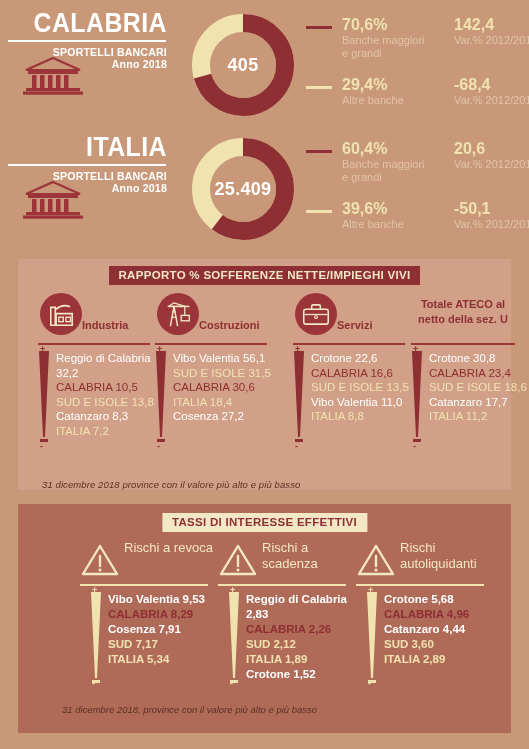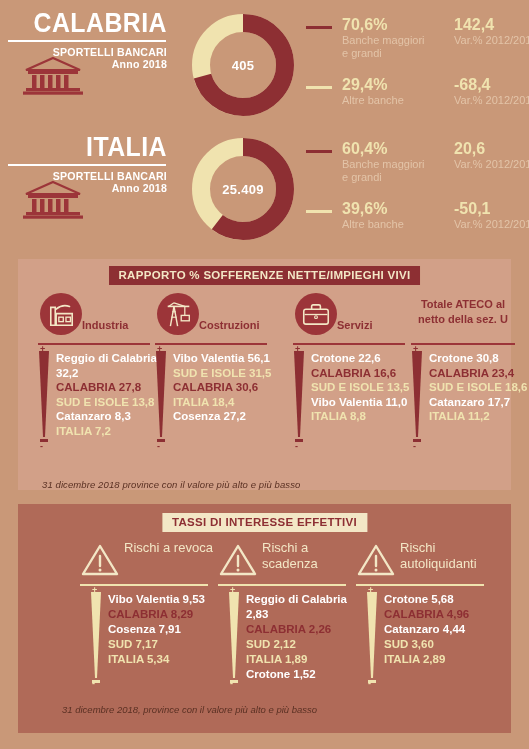--- a/index.html
+++ b/index.html
@@ -26,21 +26,21 @@
   .cb-rule{ height:2px; background:#ffffff; margin:2px 12px 4px 8px; }
   .cb-sub1{ font-size:11.5px; color:#ffffff; padding-right:12px; letter-spacing:.2px;
             transform:scaleX(.92); transform-origin:right center; font-weight:600;}
   .cb-sub2{ font-size:11.5px; color:#ffffff; padding-right:12px; letter-spacing:.2px;
             transform:scaleX(.92); transform-origin:right center; font-weight:600;}
   .bank-icon{ position:absolute; left:22px; top:52px; width:62px; height:40px; }
 
   .donut-wrap{ position:absolute; left:188px; top:6px; width:110px; height:110px; }
   .donut-center{
     position:absolute; inset:0; display:flex; align-items:center; justify-content:center;
-    font-size:13px; color:#ffffff; font-weight:bold; letter-spacing:.3px;text-align:center;
+    font-size:18px; color:#ffffff; font-weight:bold; letter-spacing:.3px;text-align:center;
   }
 
   .legend{ position:absolute; left:306px; top:0; width:223px; height:120px; }
   .legend-row{ position:absolute; left:0; width:223px; }
   .lr-top{ top:12px; } .lr-bot{ top:72px; }
   .leg-dash{ position:absolute; left:0; top:10px; width:26px; height:3px; }
   .leg-dash.maj{ background:#8d2f33; }
   .leg-dash.alt{ background:#f0e3af; }
   .leg-pct{ position:absolute; left:36px; top:0; font-size:16px; font-weight:bold; }
   .leg-pct.maj{ color:#f0e3af; } .leg-pct.alt{ color:#f0e3af; }
@@ -74,21 +74,21 @@
   .col-rule{ position:absolute; left:0; top:52px; height:1.5px; background:#9c3539; }
   .mc0 .col-rule{ width:112px; } .mc1 .col-rule{ width:112px; }
   .mc2 .col-rule{ width:112px; } .mc3 .col-rule{ width:104px; }
 
   .bar-tap{ position:absolute; left:0; top:60px; width:12px; height:92px; }
   .plus-sign,.minus-sign{ position:absolute; left:2px; font-size:9px; color:#8d2f33; font-weight:bold; line-height:7px;}
   .plus-sign{ top:55px; } .minus-sign{ top:152px; }
 
   .mid-list{ position:absolute; left:18px; top:60px; width:110px; }
   .mc1 .mid-list{ width:122px; }
-  .mid-item{ font-size:11.5px; line-height:14.5px; white-space:nowrap; font-weight:700; }
+  .mid-item{ font-size:11.5px; line-height:14.5px; white-space:nowrap; font-weight:400; }
   .mid-item.multiline{ white-space:normal; line-height:14.5px; }
   .c-white{ color:#ffffff; } .c-dark{ color:#8d2f33; } .c-cream{ color:#f0e3af; }
 
   .mid-note{
     position:absolute; left:24px; top:220px; font-size:9.5px; font-style:italic;
     color:#5a3023; letter-spacing:.1px;
   }
 
   
   .panel-bot{
@@ -235,21 +235,21 @@
     <div class="cat-name ">Industria</div>
     <div class="col-rule"></div>
     <div class="plus-sign">+</div>
     <div class="bar-tap"><svg viewBox="0 0 12 92" width="12" height="92" preserveAspectRatio="none">
     <polygon points="1,0 11,0 7,86 5,86" fill="#8d2f33"></polygon>
     <rect x="2" y="88" width="8" height="3" fill="#8d2f33"></rect>
   </svg></div>
     <div class="minus-sign">-</div>
     <div class="mid-list">
       <div class="mid-item c-white multiline">Reggio di Calabria 32,2</div>
-          <div class="mid-item c-dark">CALABRIA 27,8</div>
+          <div class="mid-item c-dark">CALABRIA 10,5</div>
           <div class="mid-item c-cream">SUD E ISOLE 13,8</div>
           <div class="mid-item c-white">Catanzaro 8,3</div>
           <div class="mid-item c-cream">ITALIA 7,2</div>
     </div>
       </div>
       <div class="mid-col mc1">
     <div class="circ-icon">
           <svg viewBox="0 0 30 30" width="27" height="27">
     <path d="M6 28 L10 6 L14 28" fill="none" stroke="#f3e7c6" stroke-width="1.6"></path>
     <line x1="7" y1="18" x2="13" y2="18" stroke="#f3e7c6" stroke-width="1.3"></line>

